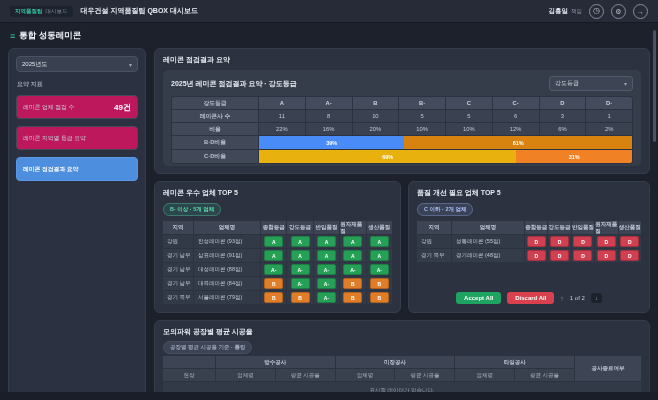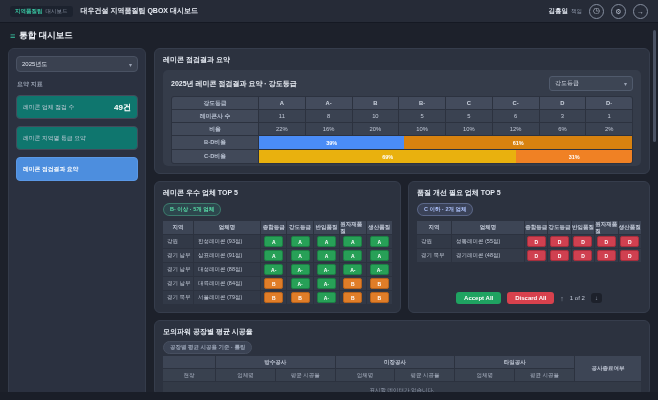--- a/index.html
+++ b/index.html
@@ -48,21 +48,21 @@
     padding:7px;
   }
   .year-select{
     height:14px;background:#3a4150;border:1px solid #4a5263;border-radius:4px;
     display:flex;align-items:center;justify-content:space-between;
     padding:0 5px;font-size:6px;color:#dfe4ee;margin-bottom:8px;cursor:pointer;
   }
   .chev{color:#9aa3b3;font-size:6px;}
   .side-label{font-size:6px;color:#99a2b2;font-weight:bold;margin:2px 0 6px 1px;}
   .side-item{
-    background:#0f766e;border:1px solid #434b5b;border-radius:4px;
+    background:#be185d;border:1px solid #434b5b;border-radius:4px;
     min-height:14px;display:flex;align-items:center;justify-content:space-between;
     padding:4px 6px;margin-bottom:7px;cursor:pointer;
   }
   .side-item .si-label{font-size:5.8px;color:#c7cedb;}
   .side-item .si-value{font-size:8px;font-weight:bold;color:#ffffff;}
   .side-item.selected{background:#4d8ede;border-color:#5a98e6;}
   .side-item.selected .si-label{color:#ffffff;font-weight:bold;}
   
   .content{flex:1;display:flex;flex-direction:column;gap:7px;min-width:0;}
   .card{
@@ -184,21 +184,21 @@
       </div>
     <div class="icon-btn small-glyph">
         <span>→</span>
       </div>
   </div>
 </header>
 
 <div class="page">
   <div class="page-heading">
     <span class="menu-icon">≡</span>
-    <span>통합 대시보드</span>
+    <span>통합 성동레미콘</span>
   </div>
 
   <div class="layout">
     <aside class="sidebar">
       <div class="year-select">
         <span>2025년도</span>
         <span class="chev">▾</span>
       </div>
       <div class="side-label">요약 지표</div>
       <div id="sidebar-items">

